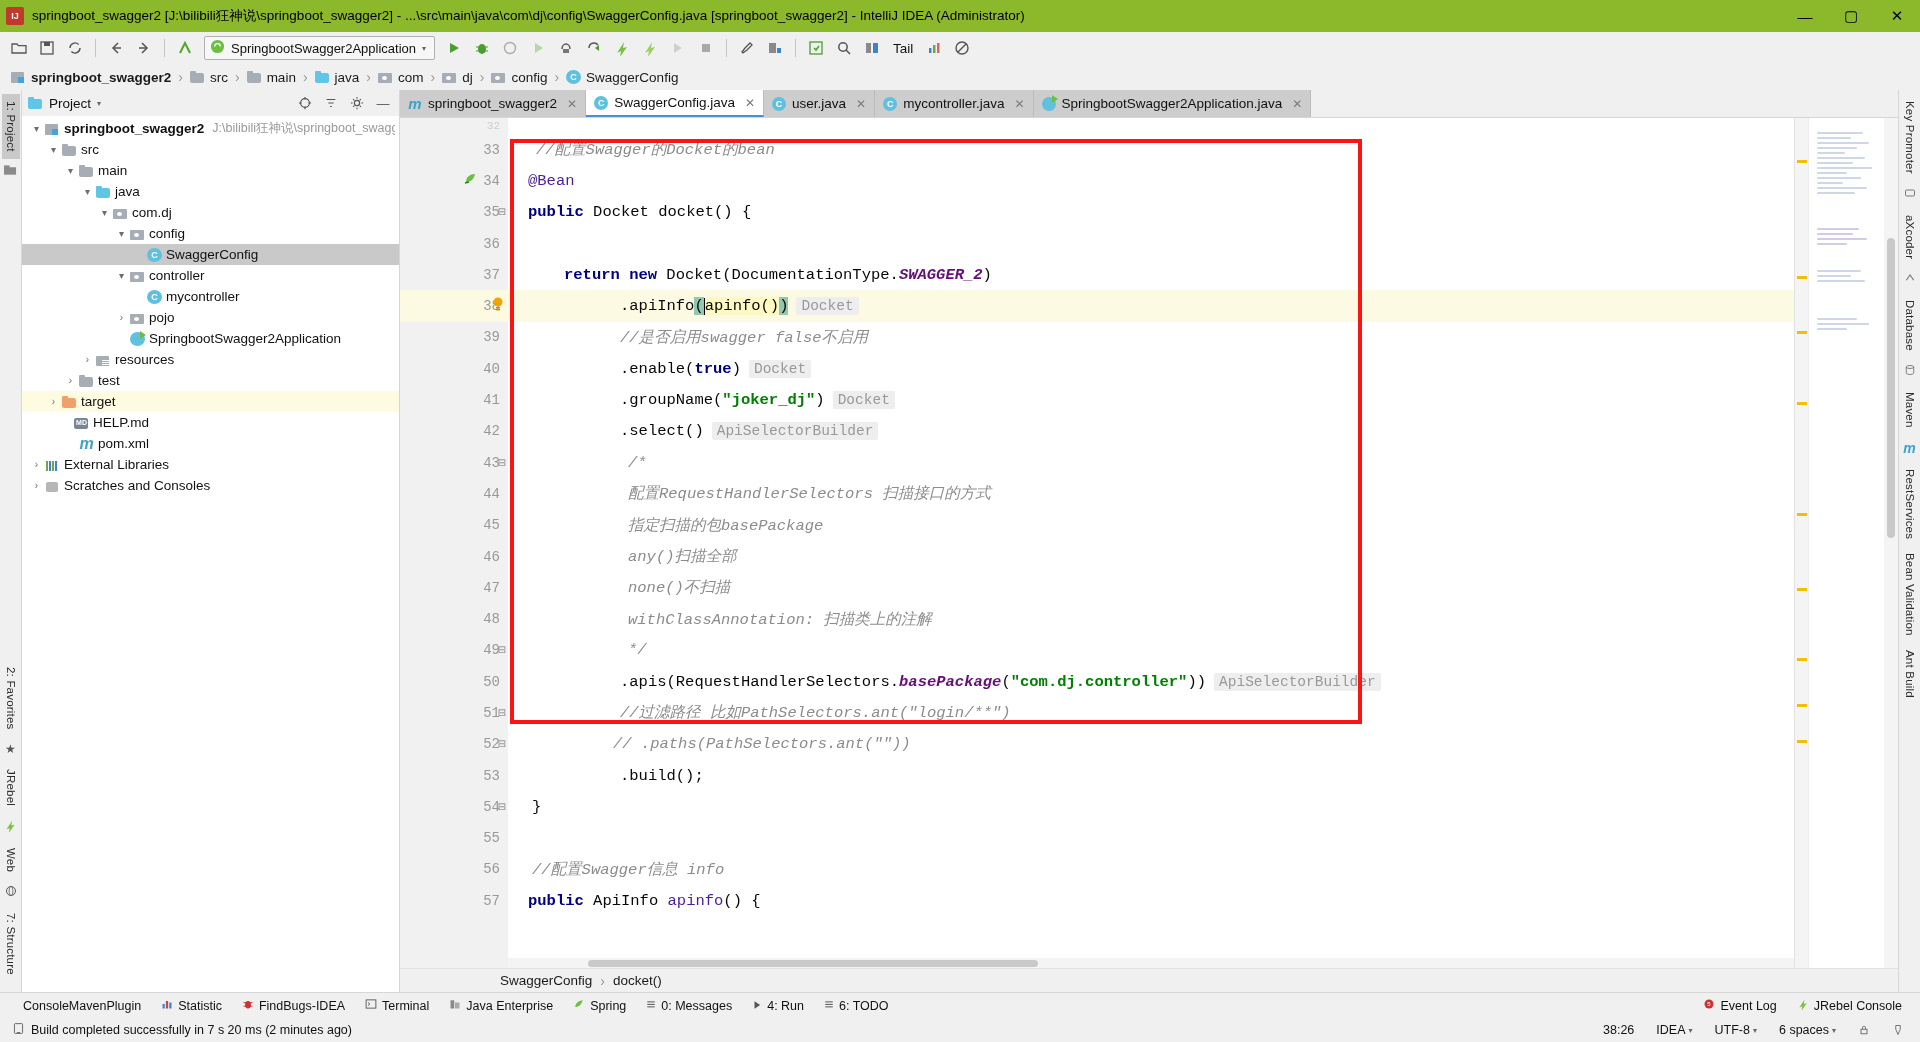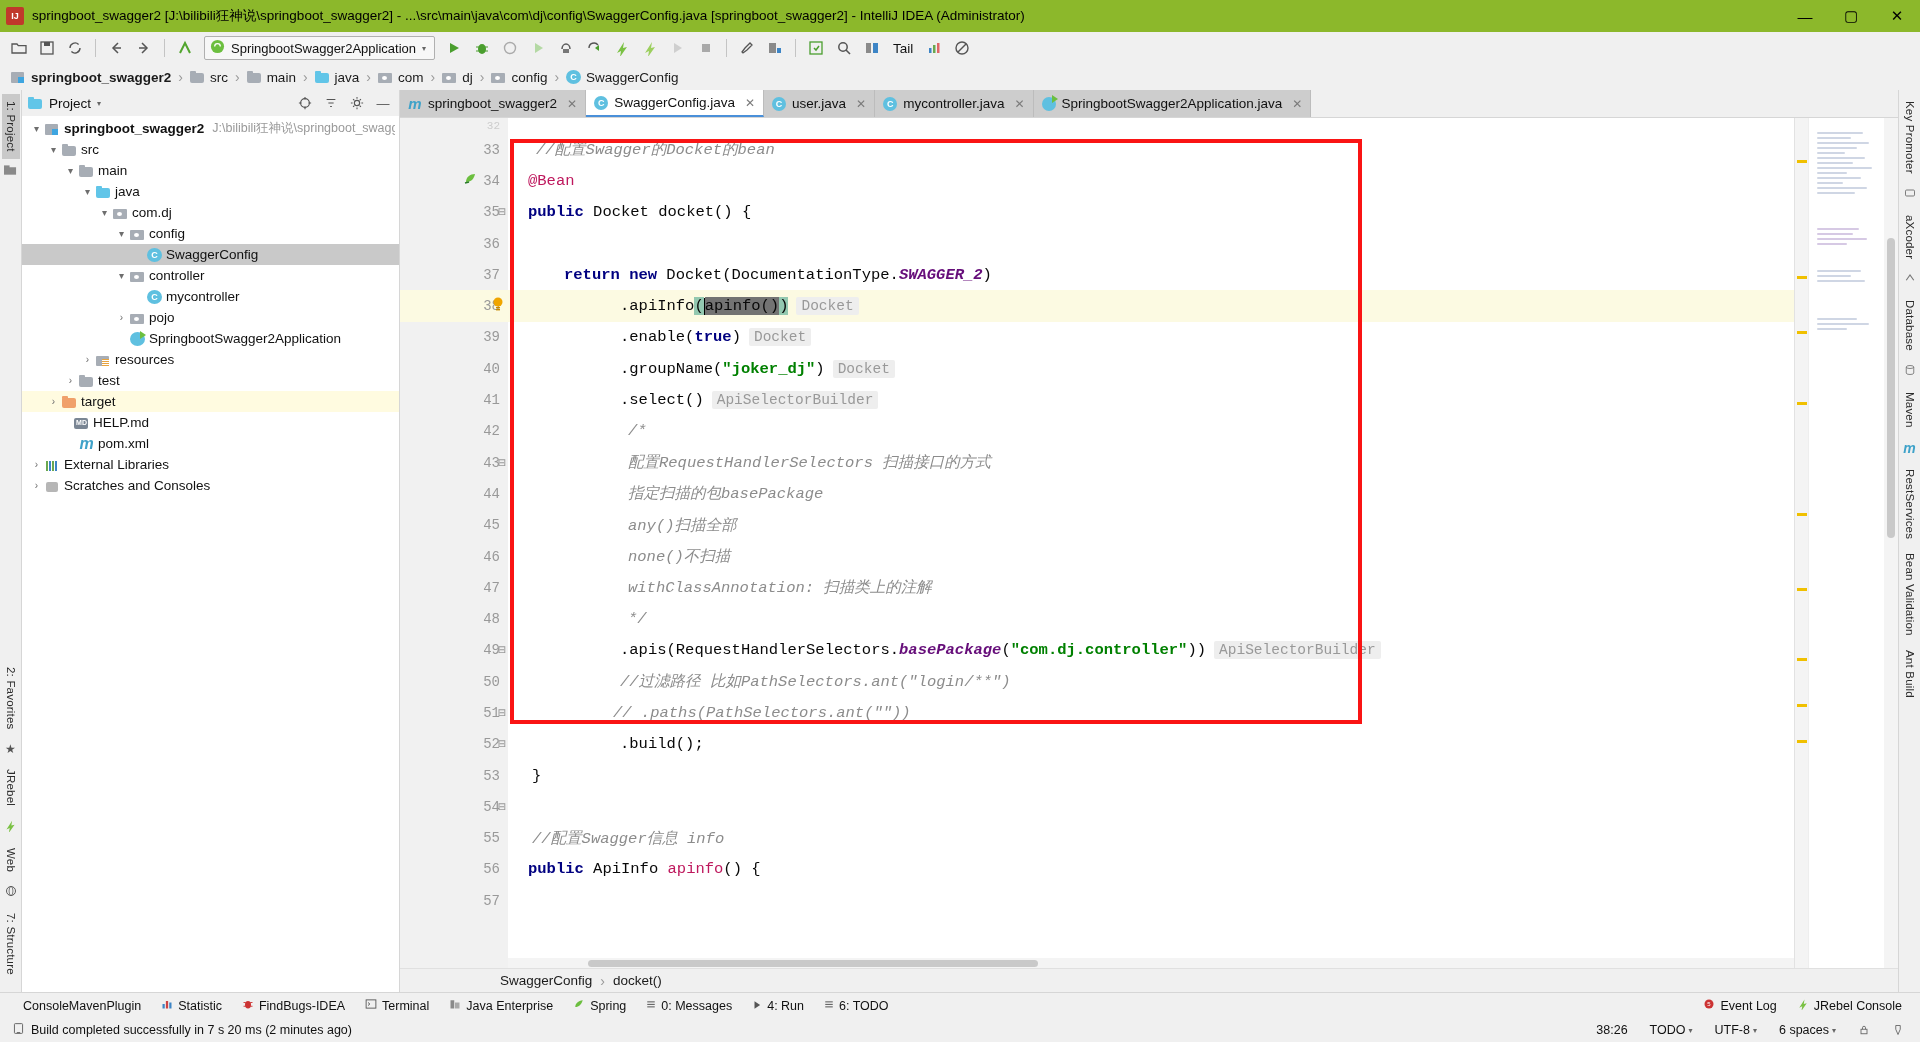--- a/index.html
+++ b/index.html
@@ -171,23 +171,23 @@
 
   .codecol { flex: 1 1 auto; position: relative; min-width: 0; overflow: hidden; background: #fff; }
   .cline { height: 31.3px; display: flex; align-items: center; white-space: pre;
            font-family: "Liberation Mono", monospace; font-size: 15.5px; color: #080808; padding-left: 28px; }
   .cline.cur { background: #fcfae2; }
 
   .kw { color: #000080; font-weight: bold; }
   .cm { color: #8c8c8c; font-style: italic; }
   .str { color: #008000; font-weight: bold; }
   .stat { color: #660e7a; font-style: italic; font-weight: bold; }
-  .fld { color: #be185d; }
+  .fld { color: #4c1d95; }
   .hint { color: #999; background: #eeeeee; border-radius: 2px; padding: 1px 5px; margin-left: 8px; font-size: 14.5px; }
-  .selbg { background: #737373; }
+  .selbg { background: #fef9c3; }
   .brmatch { background: #93c8b0; }
   .caret { display: inline-block; width: 1px; background: #000; height: 17px; vertical-align: -3px; }
 
   .redbox { position: absolute; border: 4px solid #fa1414; pointer-events: none; }
 
   
   .markcol { width: 14px; flex: 0 0 14px; background: #f4f4f4; position: relative; border-left: 1px solid #e2e2e2; }
   .mark { position: absolute; left: 2px; width: 10px; height: 3px; }
   .minimap { width: 76px; flex: 0 0 76px; background: #fff; position: relative; border-left: 1px solid #eee; overflow: hidden; }
   .mm-line { position: absolute; height: 2px; background: #cfd6e4; border-radius: 1px; }
@@ -692,20 +692,23 @@
           <div class="cline"></div>
 
           <div class="cline" style="padding-left:56px">
             <span class="kw">return</span><span> </span><span class="kw">new</span><span> Docket(DocumentationType.</span><span class="stat">SWAGGER_2</span><span>)</span>
           </div>
 
           <div class="cline cur" style="padding-left:112px">
             <span>.apiInfo</span><span class="brmatch">(</span><span class="caret"></span><span class="selbg">apinfo()</span><span class="brmatch">)</span><span class="hint">Docket</span>
           </div>
 
+          <div class="cline" style="padding-left:112px">
+            <span class="cm">//是否启用swagger false不启用</span>
+          </div>
 
           <div class="cline" style="padding-left:112px">
             <span>.enable(</span><span class="kw">true</span><span>)</span><span class="hint">Docket</span>
           </div>
 
           <div class="cline" style="padding-left:112px">
             <span>.groupName(</span><span class="str">"joker_dj"</span><span>)</span><span class="hint">Docket</span>
           </div>
 
           <div class="cline" style="padding-left:112px">
@@ -954,21 +957,21 @@
     <span style="margin-left:4px">
       <svg width="13" height="13" viewBox="0 0 16 16">
           <rect x="3" y="2" width="10" height="12" rx="1" fill="none" stroke="#666" stroke-width="1.2"></rect>
           <path d="M6 13h4" stroke="#666" stroke-width="1.2"></path>
         </svg>
     </span>
     <span>Build completed successfully in 7 s 20 ms (2 minutes ago)</span>
     <span class="sb-grow"></span>
     <span class="sb-item">38:26</span>
     <span class="sb-item">
-      <span>TODO</span>
+      <span>IDEA</span>
       <span class="chev">▾</span>
     </span>
     <span class="sb-item">
       <span>UTF-8</span>
       <span class="chev">▾</span>
     </span>
     <span class="sb-item">
       <span>6 spaces</span>
       <span class="chev">▾</span>
     </span>

